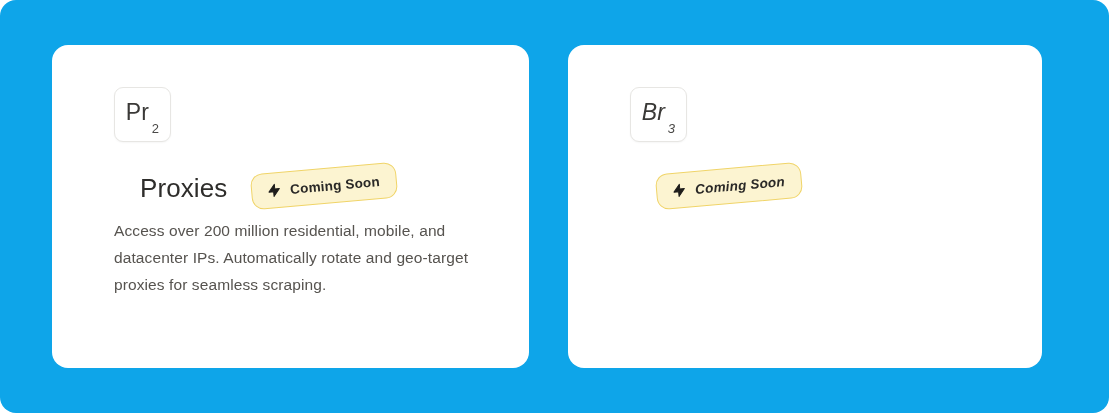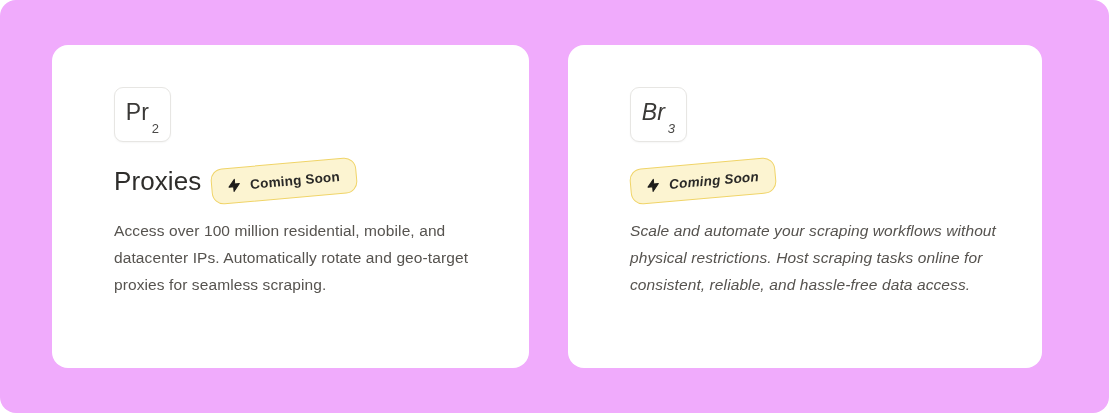--- a/index.html
+++ b/index.html
@@ -6,21 +6,21 @@
     margin: 0;
     padding: 0;
     background: #ffffff;
     font-family: "Liberation Sans", sans-serif;
     -webkit-font-smoothing: antialiased;
   }
   .stage {
     position: relative;
     width: 1109px;
     height: 413px;
-    background: #f0abfc;
+    background: #0ea5e9;
     border-radius: 16px;
     overflow: hidden;
   }
   .card {
     position: absolute;
     top: 45px;
     height: 323px;
     background: #ffffff;
     border-radius: 16px;
     box-sizing: border-box;
@@ -54,23 +54,24 @@
     position: absolute;
     right: 11px;
     bottom: 5px;
     font-size: 13px;
     color: #4A4947;
   }
 
   .title-row {
     margin-top: 16px;
     display: flex;
-    align-items: center;
-    gap: 10px;
+    align-items: flex-end;
+    gap: 24px;
     height: 46px;
+    margin-left: 26px;
   }
   .card-title {
     margin: 0;
     font-size: 26px;
     font-weight: 500;
     color: #2E2D2B;
     letter-spacing: 0.1px;
     white-space: nowrap;
   }
   .badge {
@@ -118,32 +119,31 @@
     </div>
     <div class="title-row">
       <h2 class="card-title">Proxies</h2>
       <span class="badge">
         <svg class="bolt-icon" viewBox="0 0 24 24" aria-hidden="true">
           <path d="M13 10V3L4 14h7v7l9-11h-7z" fill="#1E1D1B" stroke="#1E1D1B" stroke-width="1.5" stroke-linejoin="round"></path>
         </svg>
         <span class="badge-label">Coming Soon</span>
       </span>
     </div>
-    <p class="card-description">Access over 100 million residential, mobile, and datacenter IPs. Automatically rotate and geo-target proxies for seamless scraping.</p>
+    <p class="card-description">Access over 200 million residential, mobile, and datacenter IPs. Automatically rotate and geo-target proxies for seamless scraping.</p>
   </div>
 
   <div class="card card-2">
     <div class="element-tile">
       <span class="element-symbol">Br</span>
       <span class="element-subscript">3</span>
     </div>
     <div class="title-row">
       <span class="badge">
         <svg class="bolt-icon" viewBox="0 0 24 24" aria-hidden="true">
           <path d="M13 10V3L4 14h7v7l9-11h-7z" fill="#1E1D1B" stroke="#1E1D1B" stroke-width="1.5" stroke-linejoin="round"></path>
         </svg>
         <span class="badge-label">Coming Soon</span>
       </span>
     </div>
-    <p class="card-description">Scale and automate your scraping workflows without physical restrictions. Host scraping tasks online for consistent, reliable, and hassle-free data access.</p>
   </div>
 
 </div>
 
 </body></html>

